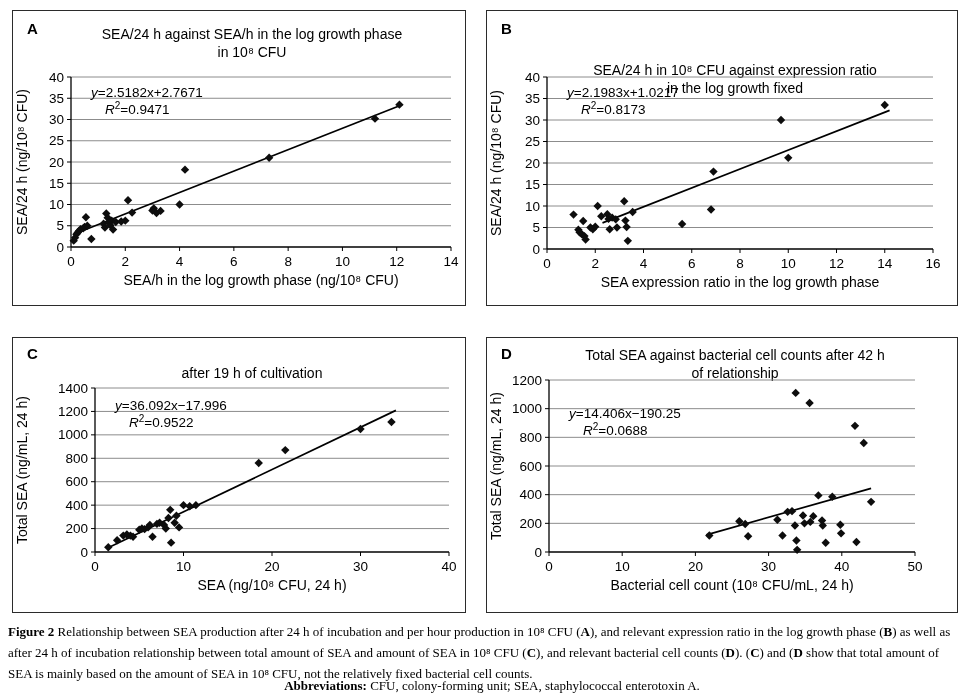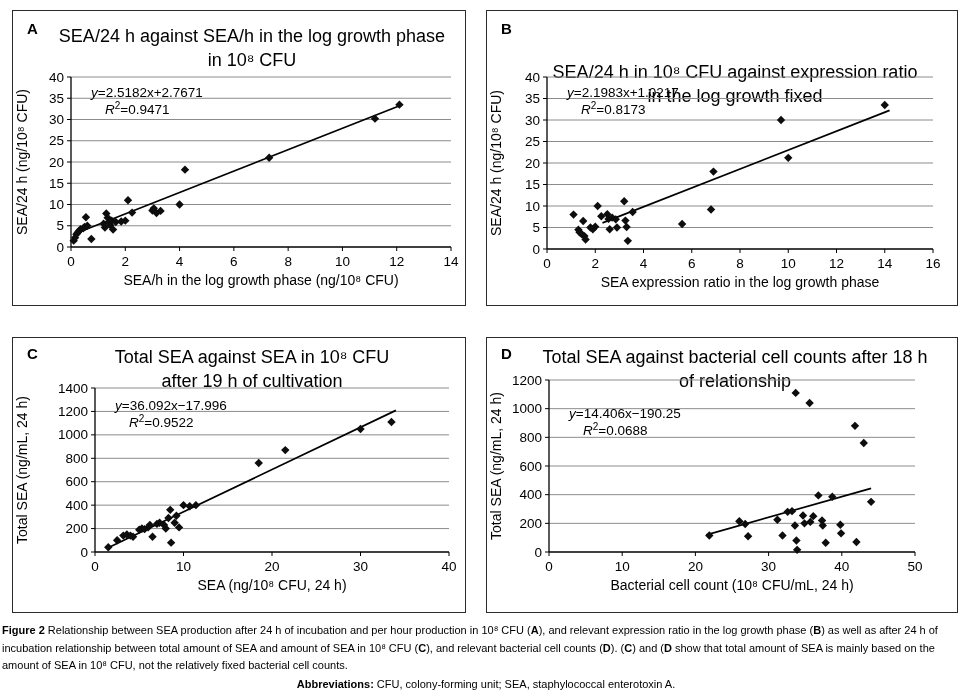--- a/index.html
+++ b/index.html
@@ -1,22 +1,22 @@
 <!DOCTYPE html>
 <html><head>
 <meta charset="utf-8">
 <style>
   html,body{margin:0;padding:0;background:#ffffff;}
   body{font-family:"Liberation Sans", sans-serif; color:#000;}
   #figure{position:relative;width:966px;height:695px;background:#fff;overflow:hidden;}
   .panel{position:absolute;background:#fff;border:1.5px solid #2b2b2b;box-sizing:border-box;}
   .plabel{position:absolute;left:14px;top:9px;font-size:15px;font-weight:bold;}
-  .ptitle{position:absolute;left:34px;right:8px;text-align:center;font-size:18px;line-height:1.32;}
+  .ptitle{position:absolute;left:34px;right:8px;text-align:center;font-size:14px;line-height:1.32;}
   .chart{position:absolute;left:0;top:0;}
-  .cap{position:absolute;left:2px;width:952px;font-size:11px;line-height:1.6;}
+  .cap{position:absolute;left:8px;width:952px;font-size:13px;line-height:1.6;font-family:Liberation Serif, serif;}
   .cap b{font-weight:bold;}
   svg text{font-family:"Liberation Sans", sans-serif;}
 </style>
 </head>
 <body>
 
 <div id="figure">
 
   <div class="panel" style="left:12px;top:10px;width:454px;height:296px;">
     <span class="plabel">A</span>
@@ -216,21 +216,21 @@
         <text x="80" y="86" font-size="13.5" fill="#000000"><tspan font-style="italic">y</tspan><tspan>=2.1983x+1.0217</tspan></text>
         <text x="94" y="103" font-size="13.5" fill="#000000"><tspan font-style="italic">R</tspan><tspan font-size="10" dy="-5">2</tspan><tspan dy="5">=0.8173</tspan></text>
         <text x="253" y="276" text-anchor="middle" font-size="14" fill="#000000">SEA expression ratio in the log growth phase</text>
         <text x="14" y="152" text-anchor="middle" font-size="14" fill="#000000" transform="rotate(-90 14 152)">SEA/24 h (ng/10⁸ CFU)</text>
       </svg>
   </div>
 
   <div class="panel" style="left:12px;top:337px;width:454px;height:276px;">
     <span class="plabel" style="top:7px;">C</span>
     <div class="ptitle" style="top:8px;">
-      <span>Total SEA against SEA in 10⁸ CFU</span><br>
+      <br>
       <span>after 19 h of cultivation</span>
     </div>
     <svg class="chart" width="454" height="276" viewBox="0 0 454 276">
         <g>
           <line x1="82" y1="190.57142857142858" x2="436" y2="190.57142857142858" stroke="#8c8c8c" stroke-width="1"></line>
           <line x1="82" y1="167.14285714285714" x2="436" y2="167.14285714285714" stroke="#8c8c8c" stroke-width="1"></line>
           <line x1="82" y1="143.71428571428572" x2="436" y2="143.71428571428572" stroke="#8c8c8c" stroke-width="1"></line>
           <line x1="82" y1="120.28571428571429" x2="436" y2="120.28571428571429" stroke="#8c8c8c" stroke-width="1"></line>
           <line x1="82" y1="96.85714285714286" x2="436" y2="96.85714285714286" stroke="#8c8c8c" stroke-width="1"></line>
           <line x1="82" y1="73.42857142857144" x2="436" y2="73.42857142857144" stroke="#8c8c8c" stroke-width="1"></line>
@@ -305,21 +305,21 @@
         <text x="102" y="72" font-size="13.5" fill="#000000"><tspan font-style="italic">y</tspan><tspan>=36.092x−17.996</tspan></text>
         <text x="116" y="89" font-size="13.5" fill="#000000"><tspan font-style="italic">R</tspan><tspan font-size="10" dy="-5">2</tspan><tspan dy="5">=0.9522</tspan></text>
         <text x="259" y="252" text-anchor="middle" font-size="14" fill="#000000">SEA (ng/10⁸ CFU, 24 h)</text>
         <text x="14" y="132" text-anchor="middle" font-size="14" fill="#000000" transform="rotate(-90 14 132)">Total SEA (ng/mL, 24 h)</text>
       </svg>
   </div>
 
   <div class="panel" style="left:486px;top:337px;width:472px;height:276px;">
     <span class="plabel" style="top:7px;">D</span>
     <div class="ptitle" style="top:8px;">
-      <span>Total SEA against bacterial cell counts after 18 h</span><br>
+      <span>Total SEA against bacterial cell counts after 42 h</span><br>
       <span>of relationship</span>
     </div>
     <svg class="chart" width="472" height="276" viewBox="0 0 472 276">
         <g>
           <line x1="62" y1="185.33333333333334" x2="428" y2="185.33333333333334" stroke="#8c8c8c" stroke-width="1"></line>
           <line x1="62" y1="156.66666666666669" x2="428" y2="156.66666666666669" stroke="#8c8c8c" stroke-width="1"></line>
           <line x1="62" y1="128" x2="428" y2="128" stroke="#8c8c8c" stroke-width="1"></line>
           <line x1="62" y1="99.33333333333334" x2="428" y2="99.33333333333334" stroke="#8c8c8c" stroke-width="1"></line>
           <line x1="62" y1="70.66666666666666" x2="428" y2="70.66666666666666" stroke="#8c8c8c" stroke-width="1"></line>
           <line x1="62" y1="42" x2="428" y2="42" stroke="#8c8c8c" stroke-width="1"></line>

